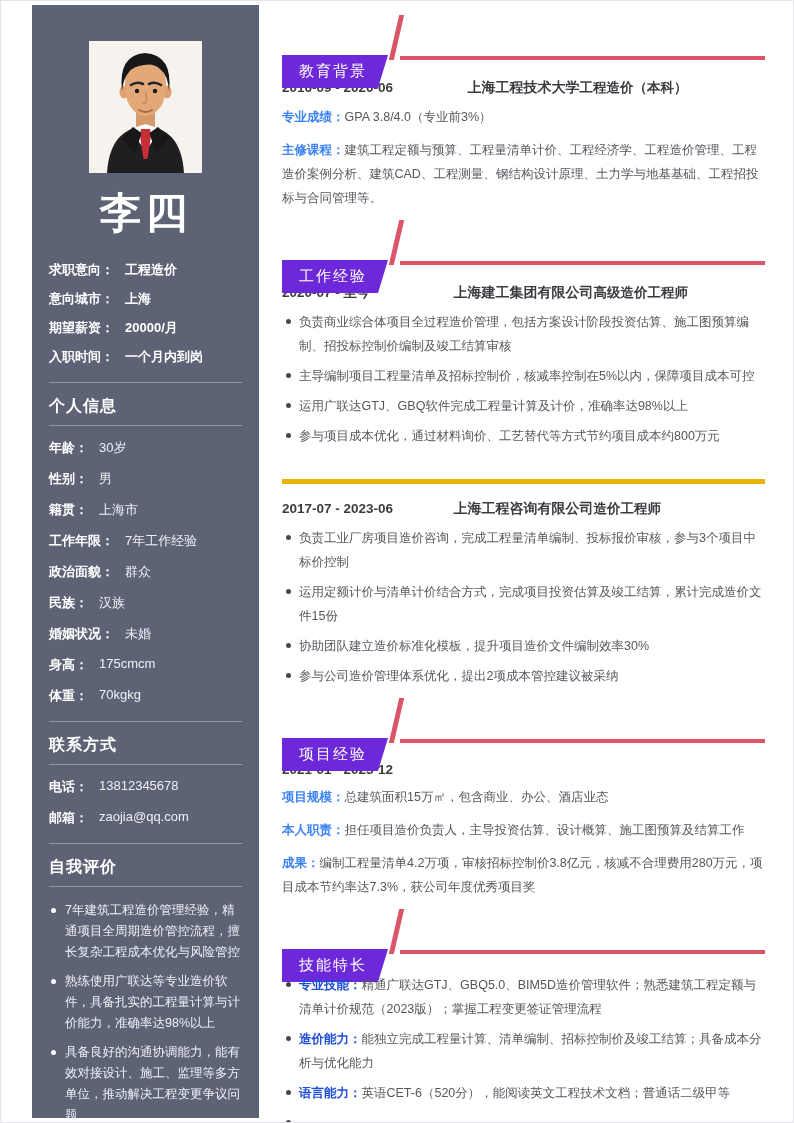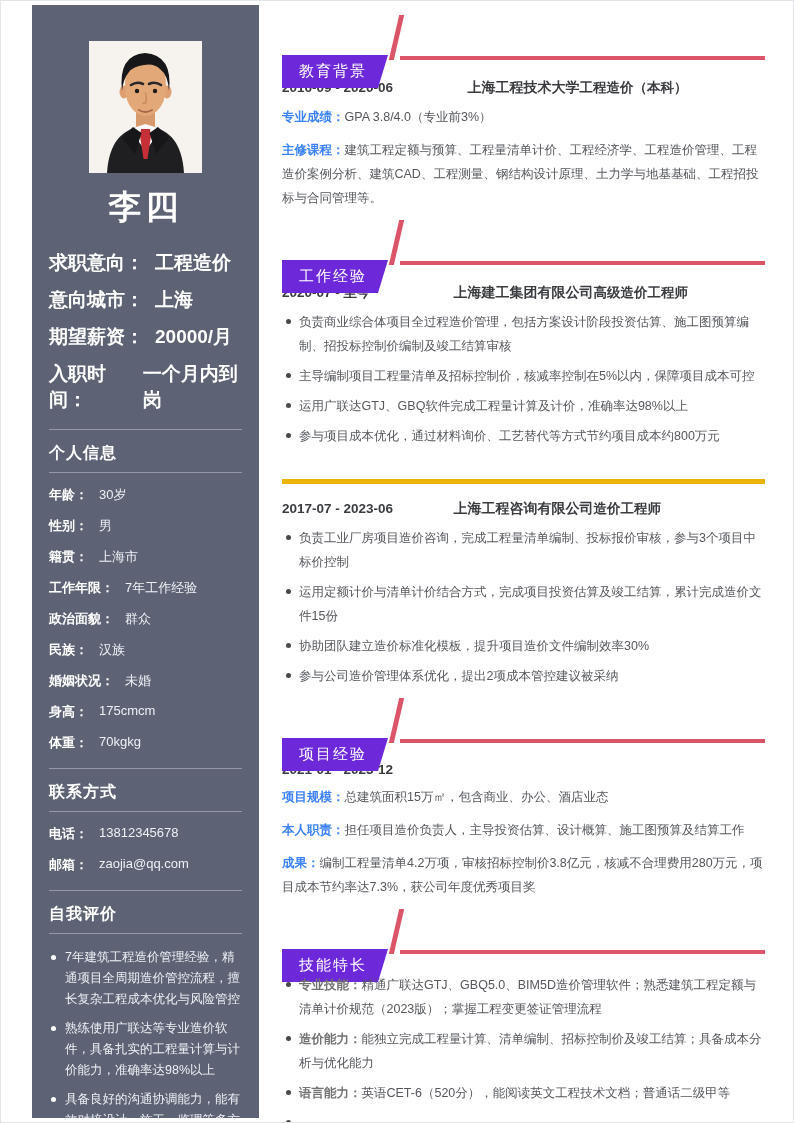--- a/index.html
+++ b/index.html
@@ -17,24 +17,24 @@
   .sidebar {
     position:absolute; left:31px; top:4px; width:227px; height:1113px;
     background:#5d6375; color:#ffffff; box-sizing:border-box;
     padding:0 17px; overflow:hidden;
   }
   .photo {
     display:block; width:113px; height:132px; margin:36px auto 0;
     background:#f6f3ee;
   }
   .name {
-    text-align:center; font-size:33px; font-weight:bold;
+    text-align:center; font-size:42px; font-weight:bold;
     margin:12px 0 20px; letter-spacing:4px;
   }
-  .intent-row { display:flex; gap:11px; font-size:19px; font-weight:bold; margin-bottom:11px; }
+  .intent-row { display:flex; gap:11px; font-size:13px; font-weight:bold; margin-bottom:11px; }
   .intent-row .v { font-weight:bold; }
 
   .side-sec { border-top:1px solid rgba(255,255,255,.34); margin-top:16px; padding-top:13px; }
   .side-title {
     font-size:16px; font-weight:bold; letter-spacing:1px;
     padding-bottom:8px; border-bottom:1px solid rgba(255,255,255,.34); margin-bottom:13px;
   }
   .pf-row { display:flex; gap:11px; font-size:13px; margin-bottom:13px; }
   .pf-label { font-weight:bold; white-space:nowrap; }
   .pf-value { color:#eef0f5; }
@@ -73,21 +73,21 @@
 
   .pline { font-size:12.5px; color:#55575c; line-height:24px; margin:0 0 9px; }
   .pline b { color:#3b82f6; }
 
   .blist { list-style:none; margin:2px 0 0; padding:0; font-size:12.5px; color:#55575c; line-height:24px; }
   .blist li { position:relative; padding-left:17px; margin-bottom:6px; }
   .blist li::before {
     content:''; position:absolute; left:4px; top:9px;
     width:5px; height:5px; border-radius:50%; background:#46484c;
   }
-  .blist b { color:#737373; }
+  .blist b { color:#1d4ed8; }
 
   .job-divider + .job-divider { border-top:5px solid #eab308; margin-top:31px; padding-top:16px; }
 </style>
 </head>
 <body>
 
 <div class="page">
 
   <aside class="sidebar">
 

